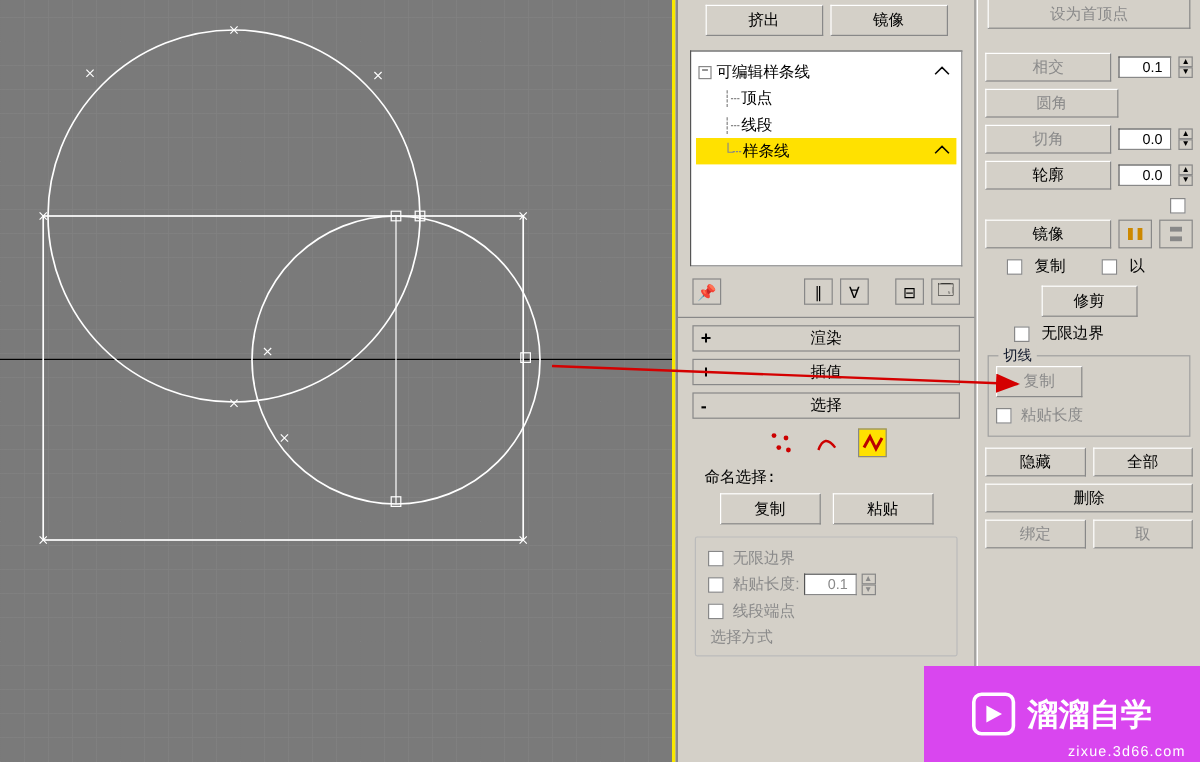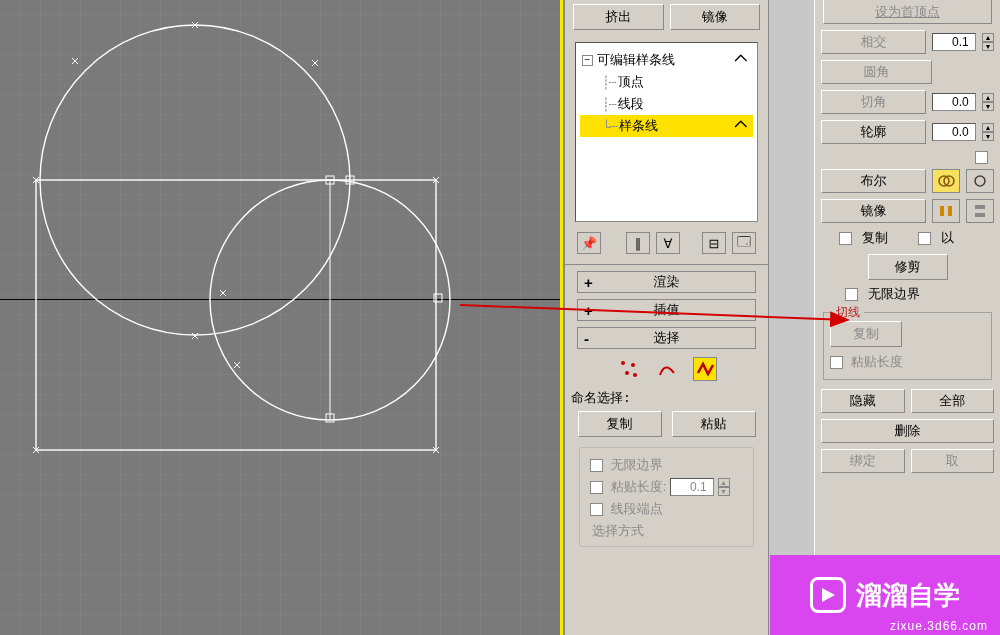--- a/index.html
+++ b/index.html
@@ -37,21 +37,21 @@
       inset: 0;
     }
     .right-edge {
       position: absolute;
       left: 560px; top: 0; width: 3px; height: 635px;
       background: #f8e800;
     }
     .panel1 {
       position: absolute;
       left: 563px; top: 0;
-      width: 206px; height: 635px;
+      width: 250px; height: 635px;
       background: #d4d0c8;
       border-left: 2px solid #888;
       border-right: 1px solid #888;
     }
     .panel2 {
       position: absolute;
       left: 814px; top: 0;
       width: 186px; height: 635px;
       background: #d4d0c8;
       border-left: 1px solid #fff;
@@ -155,21 +155,21 @@
     }
     .icon-box {
       width: 24px; height: 24px;
       display: flex; align-items: center; justify-content: center;
     }
     .icon-spline-sel {
       background: #ffe100;
       border: 1px solid #888;
     }
     .section-label {
-      padding: 4px 14px 2px 6px;
+      padding: 4px 14px 2px 22px;
       font-size: 13px;
       font-family: Liberation Mono, monospace;
     }
     .pair-row {
       display: flex;
       gap: 10px;
       justify-content: center;
       padding: 2px 12px 6px 12px;
     }
     .indent-group {
@@ -230,45 +230,44 @@
     }
     
     .p2-row {
       display: flex;
       align-items: center;
       padding: 3px 6px;
       gap: 6px;
     }
     .p2-row .btn { flex: 1; height: 24px; padding: 2px 4px; }
     .p2-btn-full {
-      margin: 3px 8px;
+      margin: 17px 8px;
       height: 24px;
       display: flex;
       align-items: center;
       justify-content: center;
-      text-decoration: underline;
     }
     .p2-label-center {
       text-align: center;
       padding: 4px 0 2px 0;
     }
     .dimmed { color: #8a8a8a; }
     .fieldset {
       margin: 6px 8px;
       border: 1px solid #a0a0a0;
       padding: 4px 6px 6px 6px;
       position: relative;
     }
     .fieldset-legend {
       position: absolute;
       top: -9px; left: 8px;
       background: #d4d0c8;
       padding: 0 4px;
       font-size: 12px;
-      color: #b91c1c;
+      color: #0f172a;
     }
     .arrow-svg {
       position: absolute;
       pointer-events: none;
       z-index: 50;
     }
     .watermark {
       position: absolute;
       right: 0; bottom: 0;
       width: 230px; height: 80px;
@@ -465,34 +464,20 @@
     <span class="spin">
         <div>▲</div>
         <div>▼</div>
       </span>
   </div>
   <div style="padding:2px 8px 2px 0;text-align:right">
     <span class="chk"></span>
   </div>
 
   <div class="p2-row">
-    <div class="btn">布尔</div>
-    <span class="icon-btn" style="background:#f8e060">
-      <svg width="18" height="16">
-          <circle cx="7" cy="8" r="5" fill="none" stroke="#8a5a10" stroke-width="1.6"></circle>
-          <circle cx="12" cy="8" r="5" fill="none" stroke="#8a5a10" stroke-width="1.6"></circle>
-        </svg>
-    </span>
-    <span class="icon-btn">
-      <svg width="14" height="14">
-          <circle cx="7" cy="7" r="5" fill="none" stroke="#444" stroke-width="1.6"></circle>
-        </svg>
-    </span>
-  </div>
-  <div class="p2-row">
     <div class="btn">镜像</div>
     <span class="icon-btn">
       <svg width="16" height="14">
           <rect x="2" y="2" width="4" height="10" fill="#c80"></rect>
           <rect x="10" y="2" width="4" height="10" fill="#c80"></rect>
         </svg>
     </span>
     <span class="icon-btn">
       <svg width="14" height="14">
           <rect x="2" y="1" width="10" height="4" fill="#888"></rect>

